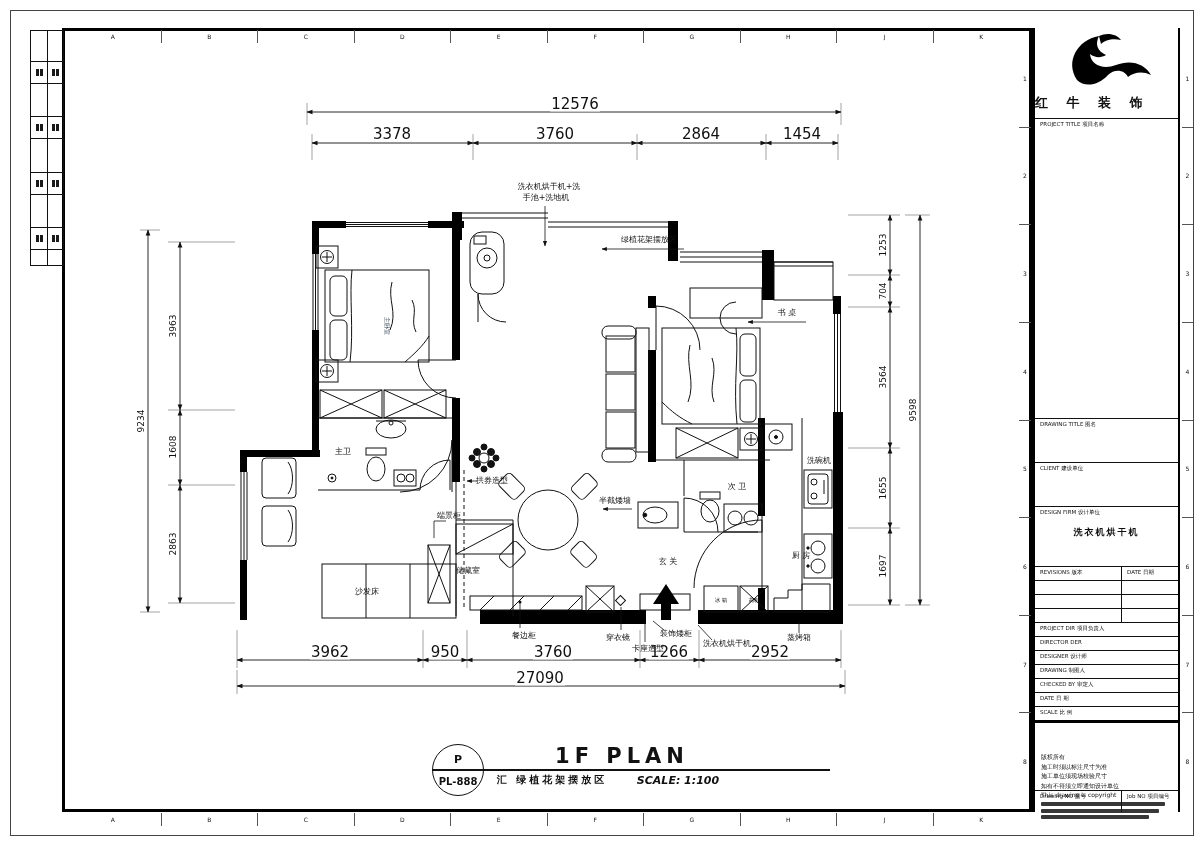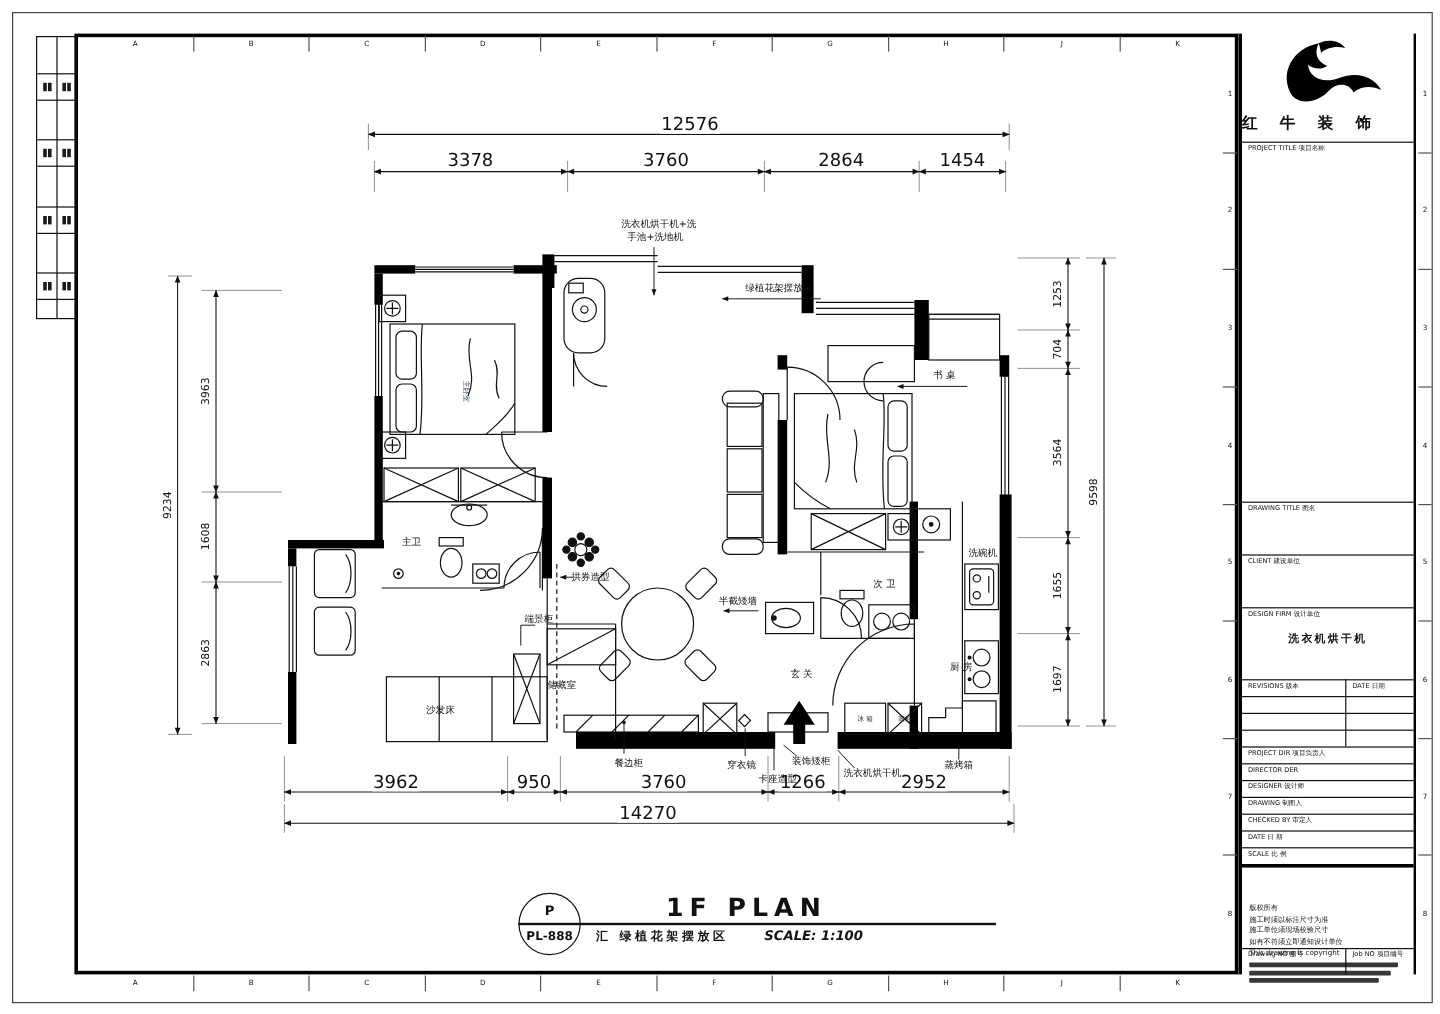--- a/index.html
+++ b/index.html
@@ -399,21 +399,21 @@
 <div class="dim" style="left:392px;top:134px">3378</div>
 <div class="dim" style="left:555px;top:134px">3760</div>
 <div class="dim" style="left:701px;top:134px">2864</div>
 <div class="dim" style="left:802px;top:134px">1454</div>
 
 <div class="dim" style="left:330px;top:652px">3962</div>
 <div class="dim" style="left:445px;top:652px">950</div>
 <div class="dim" style="left:553px;top:652px">3760</div>
 <div class="dim" style="left:669px;top:652px">1266</div>
 <div class="dim" style="left:770px;top:652px">2952</div>
-<div class="dim" style="left:540px;top:678px">14270</div>
+<div class="dim" style="left:540px;top:678px">27090</div>
 
 <div class="dimv" style="left:173px;top:326px">3963</div>
 <div class="dimv" style="left:173px;top:447px">1608</div>
 <div class="dimv" style="left:173px;top:544px">2863</div>
 <div class="dimv" style="left:141px;top:421px">9234</div>
 
 <div class="dimv" style="left:883px;top:245px">1253</div>
 <div class="dimv" style="left:883px;top:291px">704</div>
 <div class="dimv" style="left:883px;top:377px">3564</div>
 <div class="dimv" style="left:883px;top:488px">1655</div>

